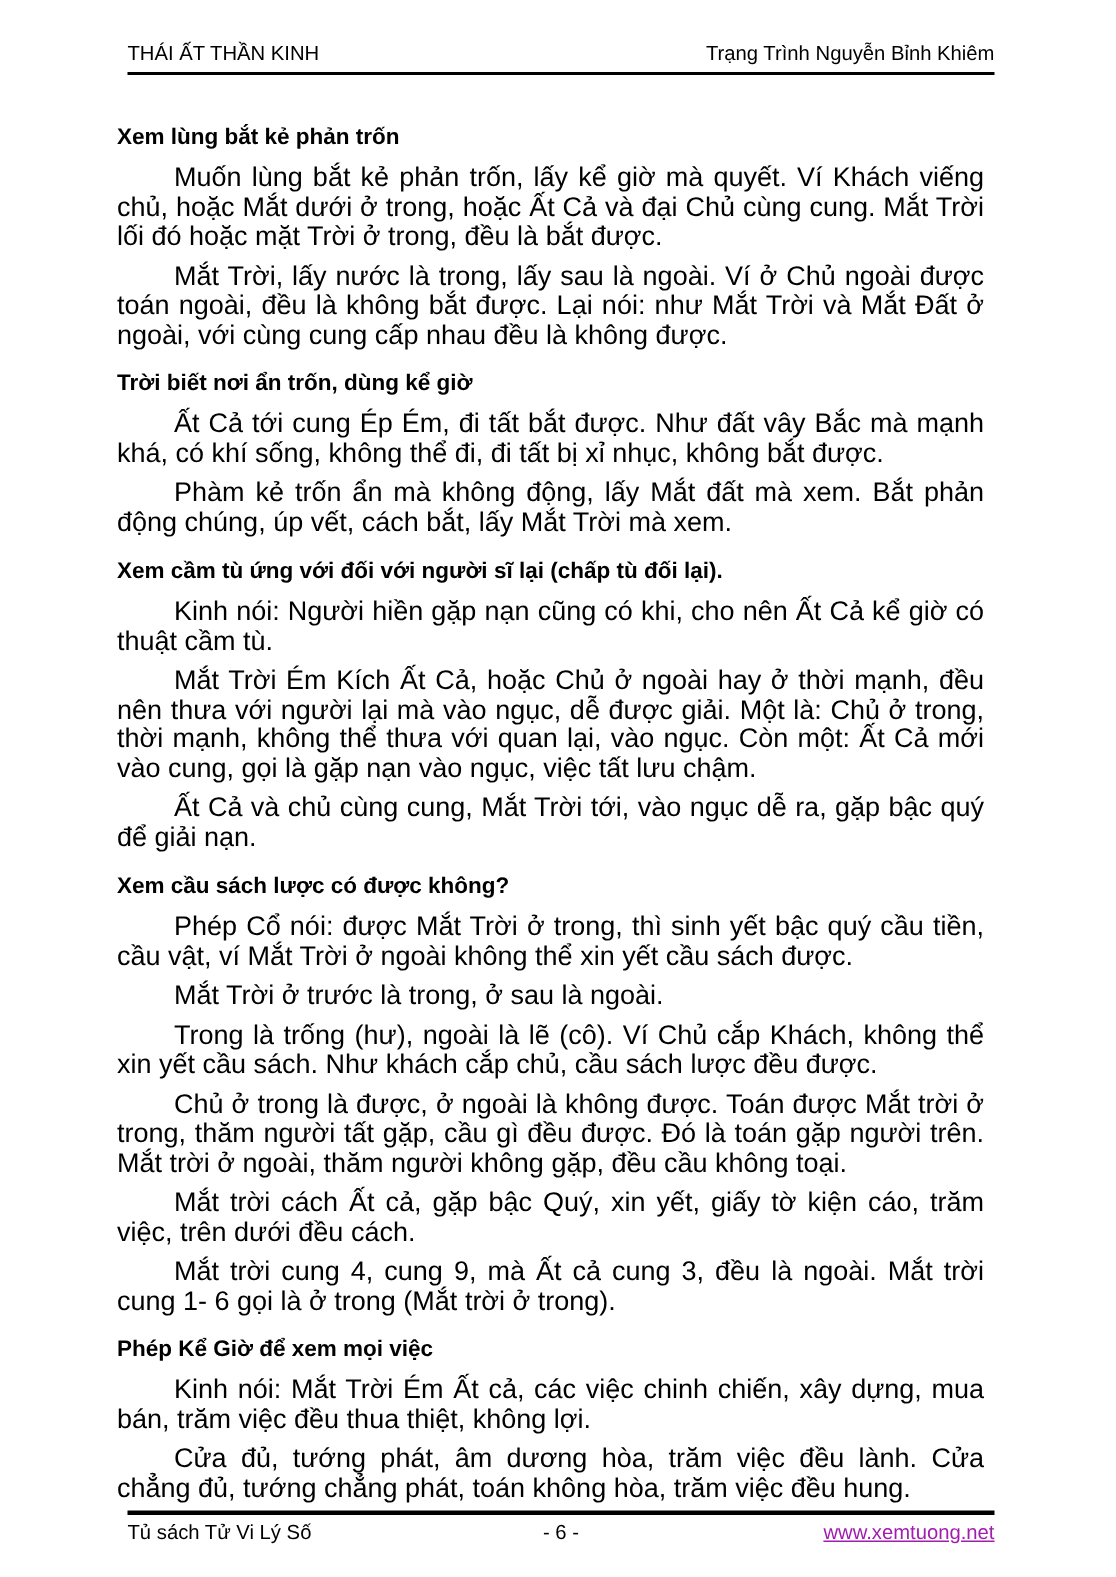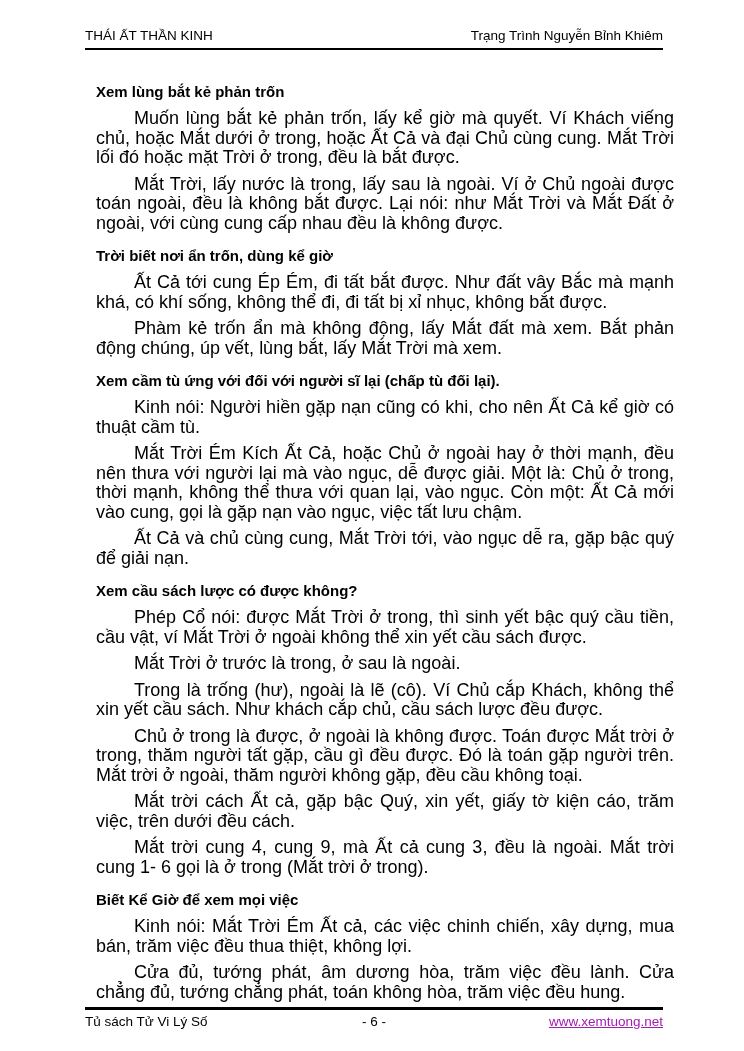--- a/index.html
+++ b/index.html
@@ -28,21 +28,21 @@
     justify-content: space-between;
     align-items: flex-end;
     font-size: 13.5px;
     padding-bottom: 5px;
     border-bottom: 2px solid #000000;
   }
   
   .doc-body {
     position: absolute;
     top: 78px;
-    left: 96px;
+    left: 78px;
     width: 578px;
   }
   .doc-body h2 {
     font-size: 15px;
     font-weight: bold;
     margin: 13px 0 7px 0;
     line-height: 20px;
   }
   .doc-body h2:first-child {
     margin-top: 0;
@@ -93,33 +93,33 @@
     <span>THÁI ẤT THẦN KINH</span>
     <span>Trạng Trình Nguyễn Bỉnh Khiêm</span>
   </header>
 
   <main class="doc-body" id="doc-body">
       <h2>Xem lùng bắt kẻ phản trốn</h2>
       <p>Muốn lùng bắt kẻ phản trốn, lấy kể giờ mà quyết. Ví Khách viếng chủ, hoặc Mắt dưới ở trong, hoặc Ất Cả và đại Chủ cùng cung. Mắt Trời lối đó hoặc mặt Trời ở trong, đều là bắt được.</p>
       <p>Mắt Trời, lấy nước là trong, lấy sau là ngoài. Ví ở Chủ ngoài được toán ngoài, đều là không bắt được. Lại nói: như Mắt Trời và Mắt Đất ở ngoài, với cùng cung cấp nhau đều là không được.</p>
       <h2>Trời biết nơi ẩn trốn, dùng kể giờ</h2>
       <p>Ất Cả tới cung Ép Ém, đi tất bắt được. Như đất vây Bắc mà mạnh khá, có khí sống, không thể đi, đi tất bị xỉ nhục, không bắt được.</p>
-      <p>Phàm kẻ trốn ẩn mà không động, lấy Mắt đất mà xem. Bắt phản động chúng, úp vết, lùng bắt, lấy Mắt Trời mà xem.</p>
+      <p>Phàm kẻ trốn ẩn mà không động, lấy Mắt đất mà xem. Bắt phản động chúng, úp vết, cách bắt, lấy Mắt Trời mà xem.</p>
       <h2>Xem cầm tù ứng với đối với người sĩ lại (chấp tù đối lại).</h2>
       <p>Kinh nói: Người hiền gặp nạn cũng có khi, cho nên Ất Cả kể giờ có thuật cầm tù.</p>
       <p>Mắt Trời Ém Kích Ất Cả, hoặc Chủ ở ngoài hay ở thời mạnh, đều nên thưa với người lại mà vào ngục, dễ được giải. Một là: Chủ ở trong, thời mạnh, không thể thưa với quan lại, vào ngục. Còn một: Ất Cả mới vào cung, gọi là gặp nạn vào ngục, việc tất lưu chậm.</p>
       <p>Ất Cả và chủ cùng cung, Mắt Trời tới, vào ngục dễ ra, gặp bậc quý để giải nạn.</p>
       <h2>Xem cầu sách lược có được không?</h2>
       <p>Phép Cổ nói: được Mắt Trời ở trong, thì sinh yết bậc quý cầu tiền, cầu vật, ví Mắt Trời ở ngoài không thể xin yết cầu sách được.</p>
       <p>Mắt Trời ở trước là trong, ở sau là ngoài.</p>
       <p>Trong là trống (hư), ngoài là lẽ (cô). Ví Chủ cắp Khách, không thể xin yết cầu sách. Như khách cắp chủ, cầu sách lược đều được.</p>
       <p>Chủ ở trong là được, ở ngoài là không được. Toán được Mắt trời ở trong, thăm người tất gặp, cầu gì đều được. Đó là toán gặp người trên. Mắt trời ở ngoài, thăm người không gặp, đều cầu không toại.</p>
       <p>Mắt trời cách Ất cả, gặp bậc Quý, xin yết, giấy tờ kiện cáo, trăm việc, trên dưới đều cách.</p>
       <p>Mắt trời cung 4, cung 9, mà Ất cả cung 3, đều là ngoài. Mắt trời cung 1- 6 gọi là ở trong (Mắt trời ở trong).</p>
-      <h2>Biết Kể Giờ để xem mọi việc</h2>
+      <h2>Phép Kể Giờ để xem mọi việc</h2>
       <p>Kinh nói: Mắt Trời Ém Ất cả, các việc chinh chiến, xây dựng, mua bán, trăm việc đều thua thiệt, không lợi.</p>
       <p>Cửa đủ, tướng phát, âm dương hòa, trăm việc đều lành. Cửa chẳng đủ, tướng chẳng phát, toán không hòa, trăm việc đều hung.</p>
     </main>
 
   <footer class="running-footer">
     <span class="left">Tủ sách Tử Vi Lý Số</span>
     <span class="center">- 6 -</span>
     <a href="#">www.xemtuong.net</a>
   </footer>
 

